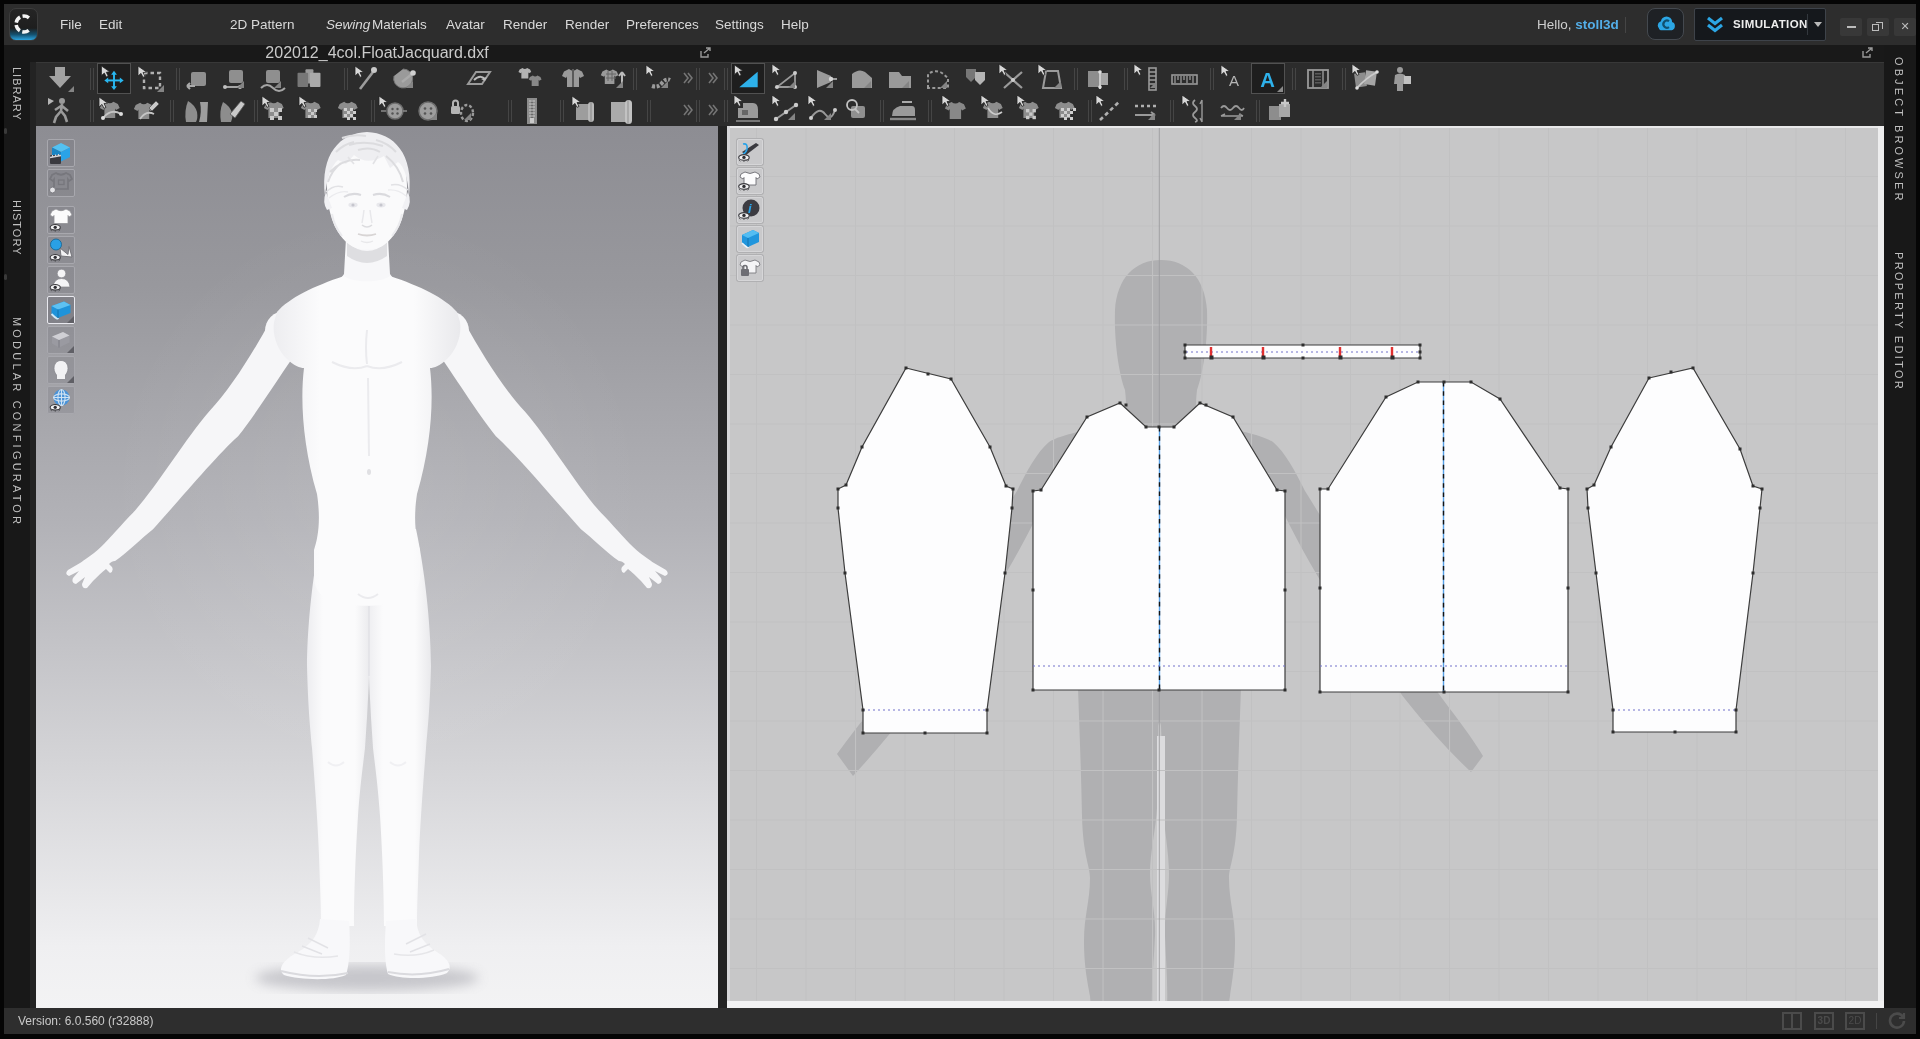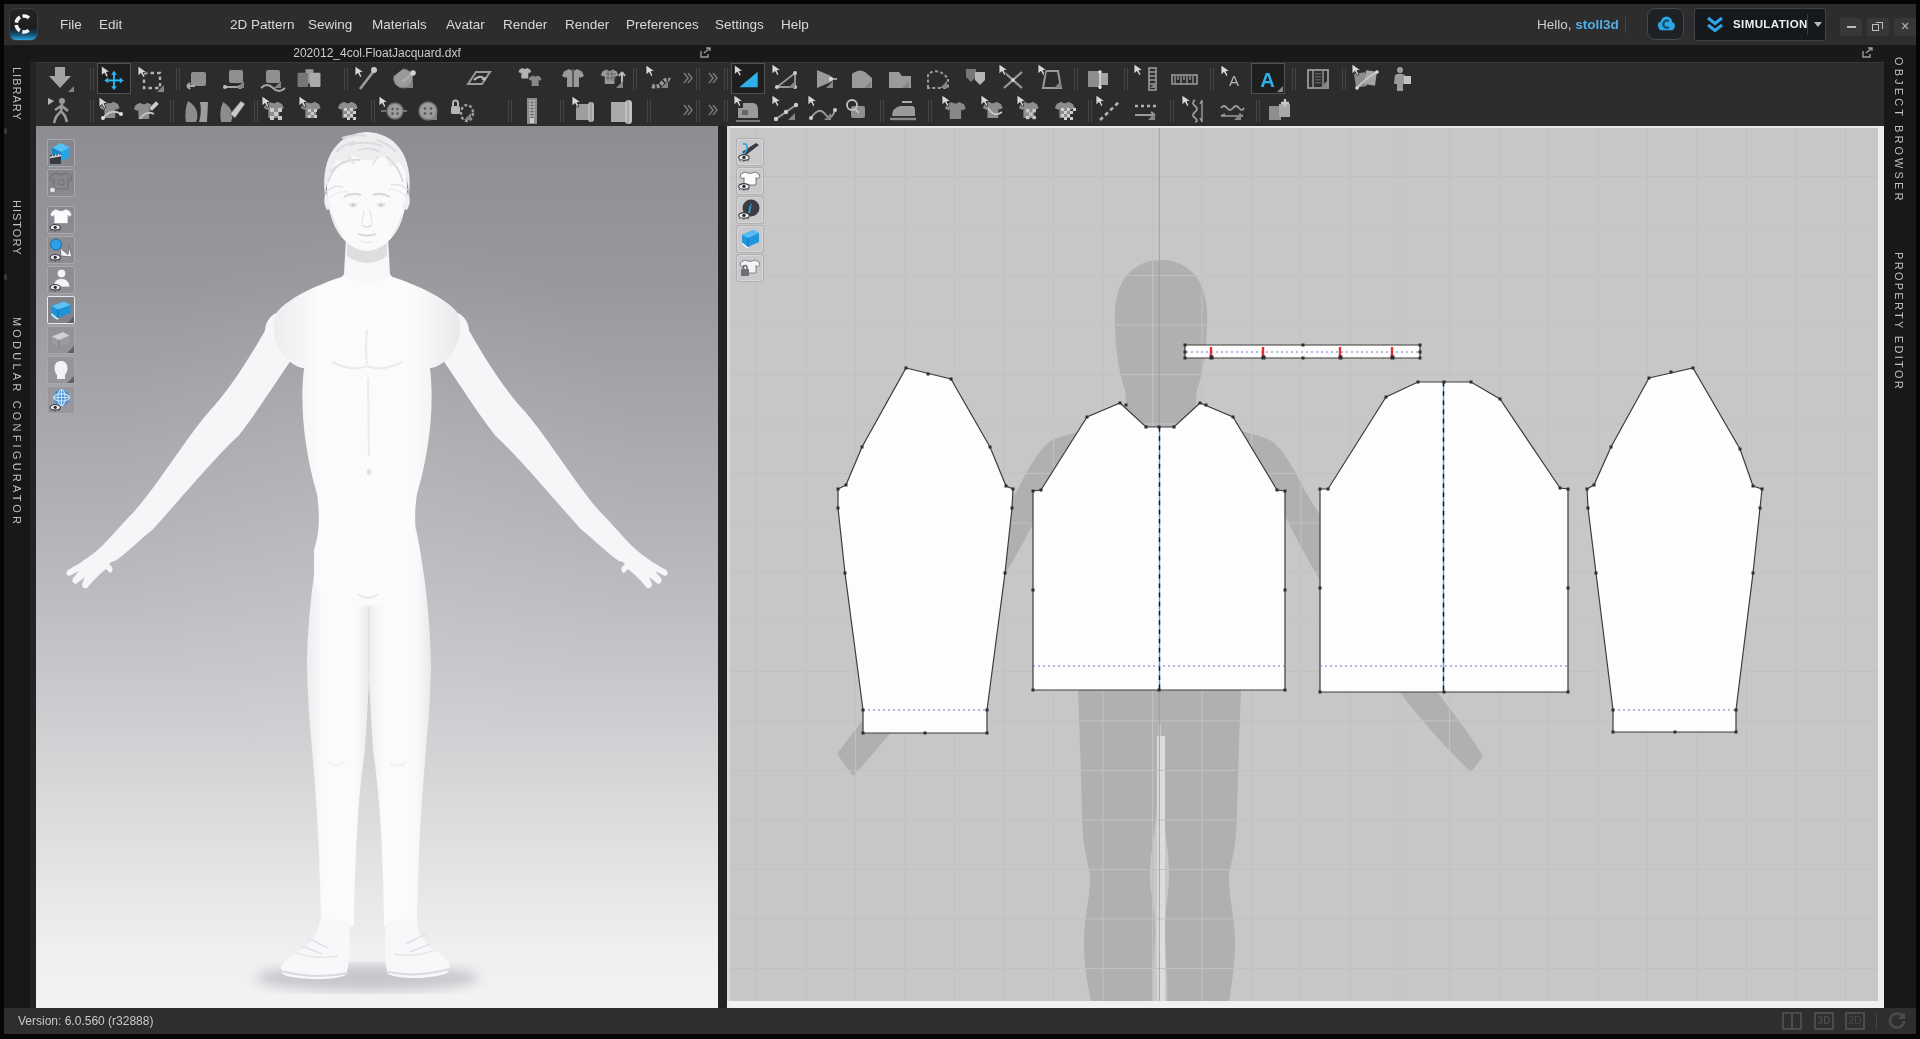--- a/index.html
+++ b/index.html
@@ -13,21 +13,21 @@
 #lsb{left:4px;top:45px;width:26px;height:963px;background:#181818;}
 #rsb{left:1884px;top:45px;width:32px;height:963px;background:#181818;}
 #lgroove{left:30px;top:62px;width:6px;height:946px;background:#232323;}
 #splitter{left:718px;top:126px;width:9px;height:882px;background:#232323;}
 #v3d{left:36px;top:126px;width:682px;height:882px;background:linear-gradient(180deg,#8d8d93 0%,#98989d 18%,#b2b2b7 45%,#d4d4d7 72%,#efeff1 93%,#f3f3f4 100%);overflow:hidden;}
 #v2d{left:727px;top:126px;width:1157px;height:882px;background-color:#c7c7c8;overflow:hidden;}
 .sel2{border:1px solid #88888e;background:#d2d2d4;}
 #statusbar{left:4px;top:1008px;width:1912px;height:26px;background:#2e2e2e;}
 .vtext{position:absolute;writing-mode:vertical-rl;color:#c0c0c0;font-size:11px;letter-spacing:1px;white-space:nowrap;}
 .menu{position:absolute;top:0;height:41px;line-height:42px;color:#d9d9d9;font-size:13.5px;}
-.tabtitle{position:absolute;top:0;height:17px;line-height:16px;color:#cacaca;font-size:12px;text-align:center;}
+.tabtitle{position:absolute;top:0;height:17px;line-height:16px;color:#cacaca;font-size:16px;text-align:center;}
 .popico{position:absolute;width:12px;height:11px;}
 .ti{position:absolute;width:30px;height:30px;}
 .ti svg{width:100%;height:100%;}
 .tsep{position:absolute;top:68px;width:4px;height:22px;border-left:1px solid #454545;border-right:1px solid #454545;}
 .tsep2{position:absolute;top:100px;width:4px;height:22px;border-left:1px solid #454545;border-right:1px solid #454545;}
 .selbox{position:absolute;width:34px;height:31px;background:#1e1e1e;border:1px solid #515151;}
 .selbox svg{width:32px;height:29px;}
 .chv{position:absolute;width:10px;height:14px;}
 .chv svg{width:10px;height:14px;}
 .v3b{position:absolute;left:11px;width:28px;height:28px;background:rgba(104,104,112,0.22);border:1px solid #a8a8ae;border-radius:2px;}
@@ -42,21 +42,21 @@
   <div class="abs" id="menubar">
     <div class="abs" style="left:5px;top:4px;width:29px;height:33px;border-radius:7px;background:linear-gradient(180deg,#252525 0%,#1e1e1e 62%,#14506e 82%,#2ba4df 100%);border:1px solid #3c3c3c;">
       <svg width="29" height="33" viewBox="0 0 29 33">
           <circle cx="14" cy="15" r="7.9" fill="none" stroke="#f4f4f4" stroke-width="3.5" stroke-dasharray="6.8 2.6 6.8 2.6 6.8 2.6 6.8 14.6" stroke-dashoffset="-7.3"></circle>
         </svg>
     </div>
     <div class="menu" style="left:56px;">File</div>
     <div class="menu" style="left:95px;">Edit</div>
     <div class="menu" style="left:136px;margin-top:26px;">3D Garment</div>
     <div class="menu" style="left:226px;">2D Pattern</div>
-    <div class="menu" style="left:304px;">Sewing</div>
+    <div class="menu" style="left:322px;font-style:italic;">Sewing</div>
     <div class="menu" style="left:368px;">Materials</div>
     <div class="menu" style="left:442px;">Avatar</div>
     <div class="menu" style="left:499px;">Render</div>
     <div class="menu" style="left:561px;">Render</div>
     <div class="menu" style="left:622px;">Preferences</div>
     <div class="menu" style="left:711px;">Settings</div>
     <div class="menu" style="left:777px;">Help</div>
     <div class="menu" style="left:1533px;font-size:13.5px;color:#cecece;">Hello, <b style="color:#53aee8;">stoll3d</b></div>
     <div class="abs" style="left:1621px;top:13px;width:1px;height:16px;background:#454545;"></div>
     <div class="abs" style="left:1643px;top:4px;width:37px;height:32px;border-radius:8px;background:#1e2125;border:1px solid #44494f;">

